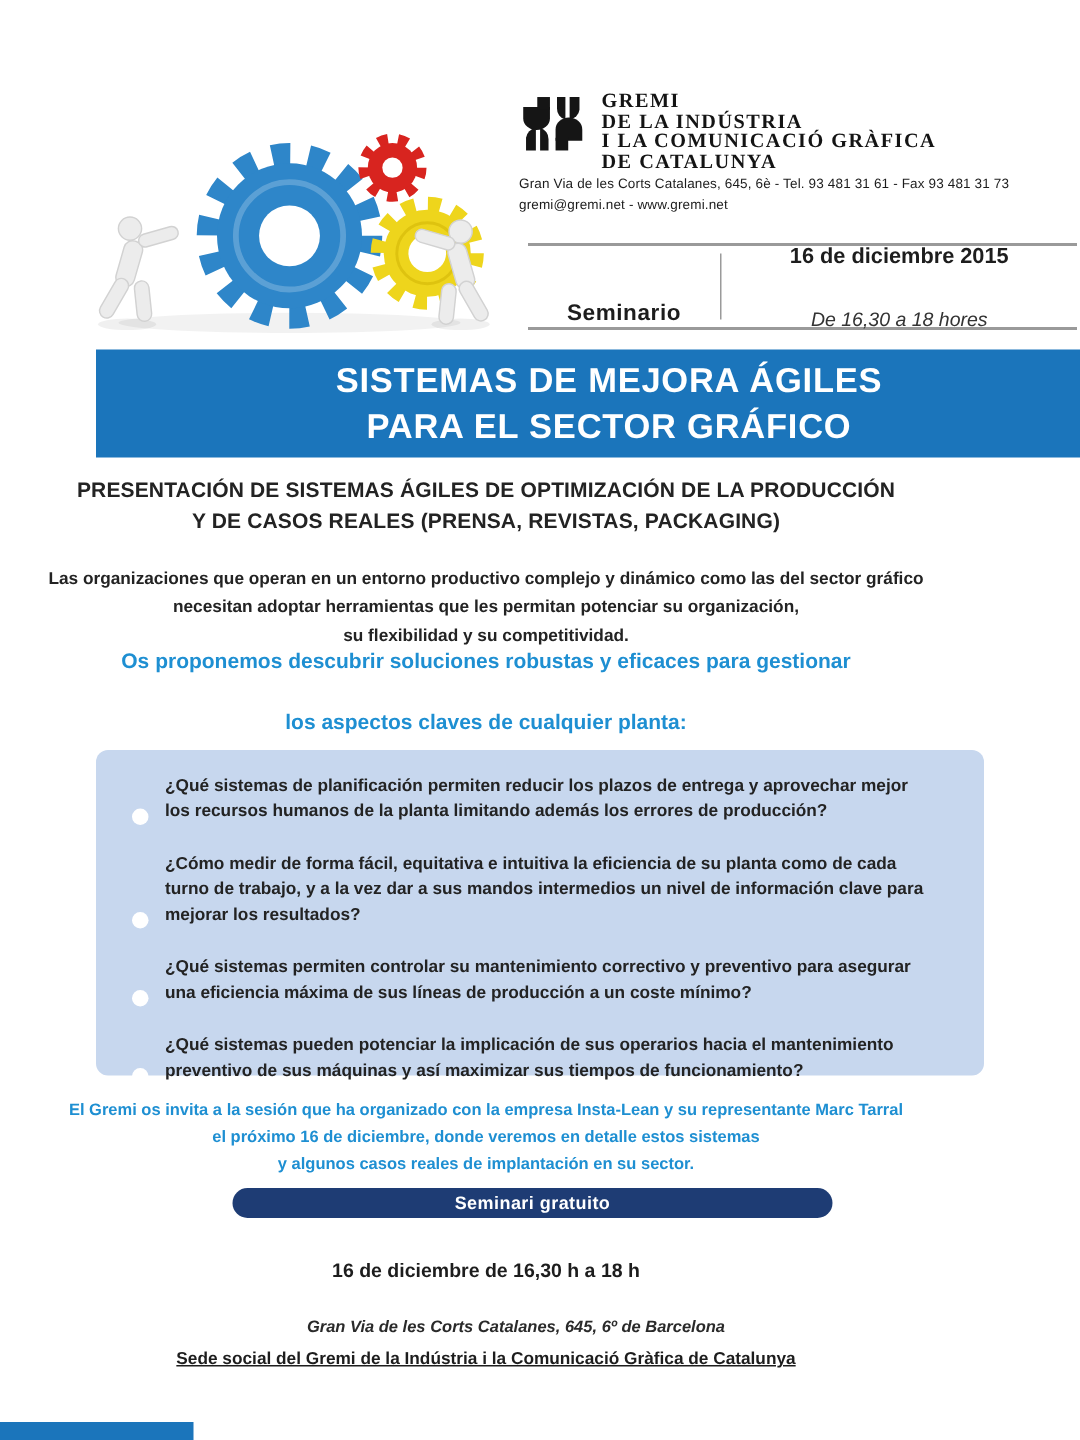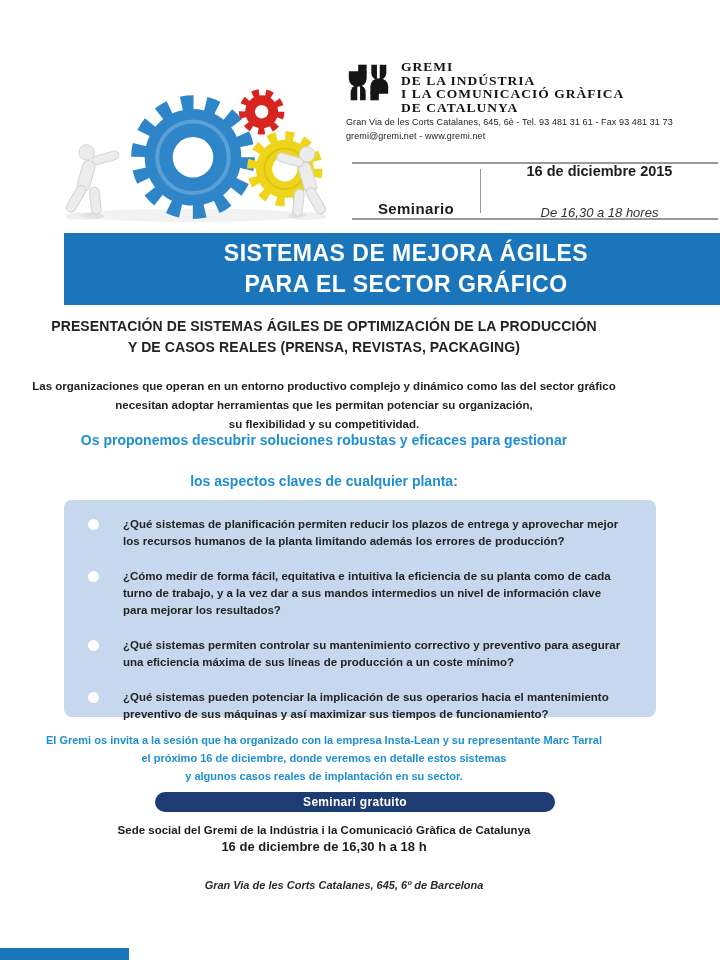--- a/index.html
+++ b/index.html
@@ -31,21 +31,21 @@
           display:flex;flex-direction:column;align-items:center;justify-content:center;}
   .banner div{color:#ffffff;font-weight:bold;font-size:23px;line-height:31px;letter-spacing:.5px;}
 
   .subtitle{font-weight:bold;font-size:14px;line-height:21px;color:#232323;letter-spacing:.1px;}
   .intro{font-weight:bold;font-size:11.5px;line-height:19.5px;color:#232323;}
   .proposal{font-weight:bold;font-size:14px;line-height:21px;color:#1e8fd2;}
 
   
   .qpanel{position:absolute;left:64px;top:500px;width:592px;height:217px;background:#c7d7ee;
           border-radius:8px;box-sizing:border-box;padding:16px 34px 0 24px;}
-  .qrow{display:flex;gap:24px;margin-bottom:18px;}
+  .qrow{display:flex;gap:11px;margin-bottom:18px;align-items:flex-end;}
   .qdot{flex:0 0 auto;width:11px;height:11px;border-radius:50%;background:#ffffff;margin-top:3px;}
   .qtext{font-weight:bold;font-size:11.5px;line-height:17px;color:#232323;}
 
   .invite{font-weight:bold;font-size:11px;line-height:18.5px;color:#1e8fd2;}
 
   .cta{position:absolute;left:155px;top:792px;width:400px;height:20px;border-radius:15px;
        background:#1e3c74;display:flex;align-items:center;justify-content:center;border:none;cursor:pointer;}
   .cta span{color:#ffffff;font-weight:bold;font-size:12px;letter-spacing:.3px;}
 
   .f1{font-weight:bold;font-size:13px;color:#1d1d1d;}
@@ -168,17 +168,17 @@
 
   <div class="center-line invite" style="top:731px;">El Gremi os invita a la sesión que ha organizado con la empresa Insta-Lean y su representante Marc Tarral</div>
   <div class="center-line invite" style="top:749px;">el próximo 16 de diciembre, donde veremos en detalle estos sistemas</div>
   <div class="center-line invite" style="top:767px;">y algunos casos reales de implantación en su sector.</div>
 
   <button class="cta">
     <span>Seminari gratuito</span>
   </button>
 
   <div class="center-line f1" style="top:839px;">16 de diciembre de 16,30 h a 18 h</div>
-  <div class="center-line f2" style="top:824px;">Sede social del Gremi de la Indústria i la Comunicació Gràfica de Catalunya</div>
+  <div class="center-line f2" style="top:900px;text-decoration:underline;">Sede social del Gremi de la Indústria i la Comunicació Gràfica de Catalunya</div>
   <div class="center-line f3" style="top:879px;padding-left:20px;">Gran Via de les Corts Catalanes, 645, 6º de Barcelona</div>
 
   <div class="bottom-bar"></div>
 </div>
 
 </body></html>

